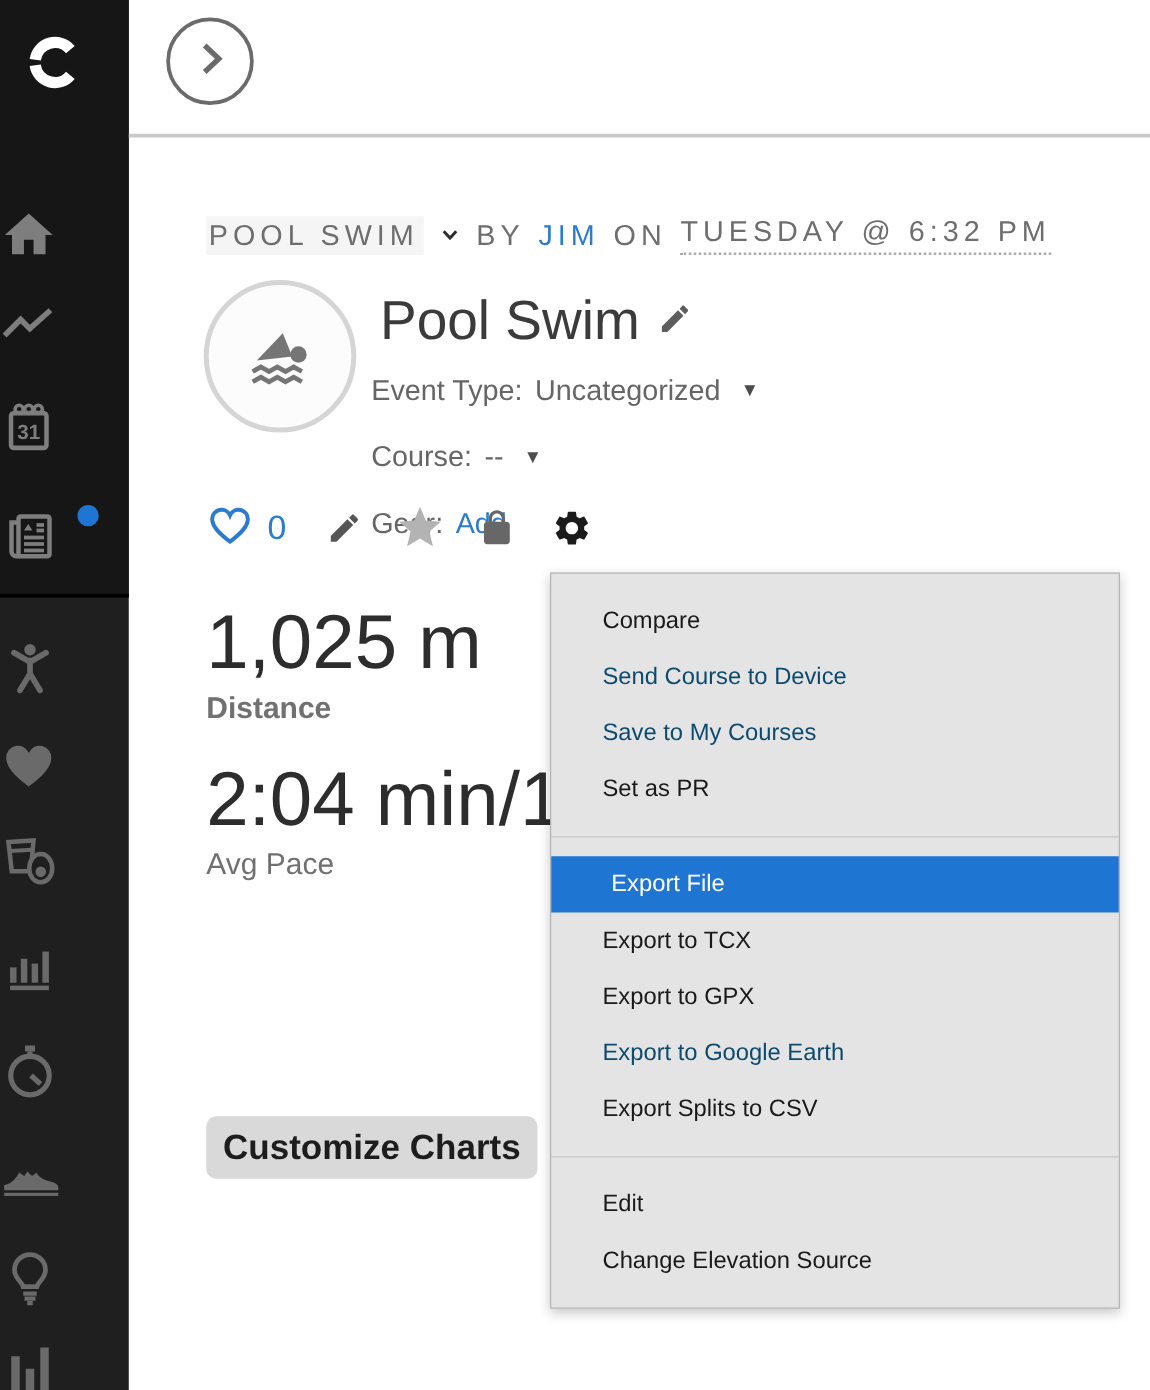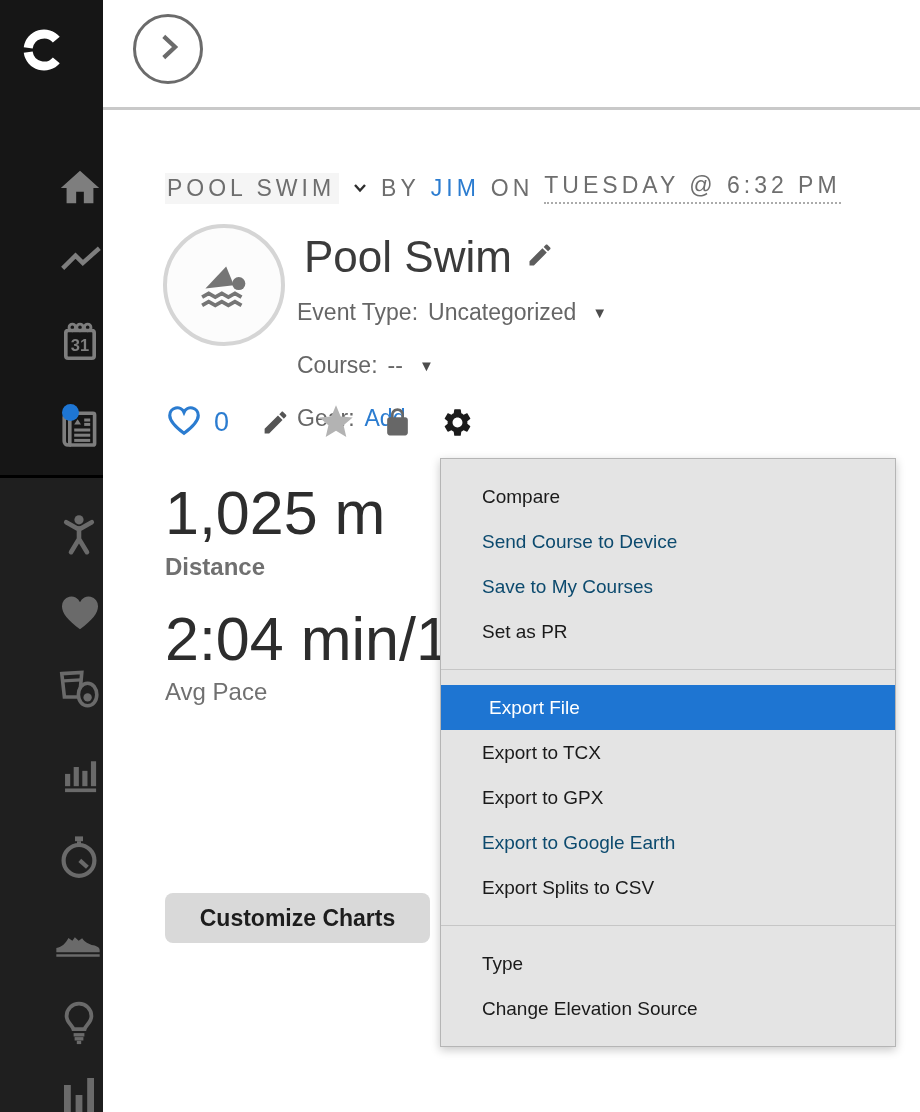--- a/index.html
+++ b/index.html
@@ -4,21 +4,21 @@
 <style>
   * { margin:0; padding:0; box-sizing:border-box; }
   html,body { background:#fff; }
   body { font-family:"Liberation Sans", sans-serif; }
   .page { position:relative; width:920px; height:1112px; background:#fff; overflow:hidden; }
 
   
   .sidebar { position:absolute; left:0; top:0; width:103px; height:1112px; background:#1f1f1f; }
   .sidebar-top-section { position:absolute; left:0; top:0; width:103px; height:478px; background:#161616; border-bottom:3px solid #000; }
   .logo { position:absolute; left:20px; top:26px; width:48px; height:48px; }
-  .nav-item { position:absolute; left:0; width:103px; height:60px; display:flex; align-items:center; justify-content:flex-end; cursor:pointer; }
+  .nav-item { position:absolute; left:0; width:103px; height:60px; display:flex; align-items:center; justify-content:flex-start; cursor:pointer; }
   .nav-item svg { display:block; }
   .ic-top { color:#7e7e7e; }
   .ic-bottom { color:#6a6a6a; }
   .notif-dot { position:absolute; top:6px; right:24px; width:17px; height:17px; border-radius:50%; }
 
   
   .expand-btn { position:absolute; left:133px; top:14px; width:70px; height:70px; border:3px solid #6b6b6b; border-radius:50%; background:#fff; display:flex; align-items:center; justify-content:center; cursor:pointer; }
   .top-divider { position:absolute; left:103px; top:107px; width:817px; height:3px; background:#c9c9c9; }
 
   
@@ -44,21 +44,21 @@
   .like-count { color:#2b7cd0; font-size:27px; }
   .act-icon { cursor:pointer; display:flex; align-items:center; }
 
   
   .stat-value { position:absolute; left:165px; font-size:61px; color:#2d2d2d; white-space:nowrap; }
   .stat-label { position:absolute; left:165px; font-size:24px; color:#707070; }
   .sv-1 { top:478px; } .sl-1 { top:553px;font-weight:bold; }
   .sv-2 { top:604px; } .sl-2 { top:678px; }
 
   
-  .customize-btn { position:absolute; left:165px; top:893px; width:265px; height:50px; background:#d9d9d9; border:none; border-radius:8px; font-family:"Liberation Sans",sans-serif; font-size:23px; font-weight:bold; color:#1d1d1d; cursor:pointer; }
+  .customize-btn { position:absolute; left:165px; top:893px; width:265px; height:50px; background:#d9d9d9; border:none; border-radius:8px; font-family:"Liberation Sans",sans-serif; font-size:28px; font-weight:bold; color:#1d1d1d; cursor:pointer; }
 
   
   .context-menu { position:absolute; left:440px; top:458px; width:456px; background:#e4e4e4; border:1px solid #b5b5b5; box-shadow:0 3px 9px rgba(0,0,0,0.22); z-index:10; }
   .menu-section { padding:15px 0; }
   .menu-section + .menu-section { border-top:1px solid #c6c6c6; }
   .menu-item { height:45px; line-height:45px; padding-left:41px; font-size:19px; color:#1a1a1a; cursor:pointer; white-space:nowrap; }
   .menu-item.disabled { color:#0c4a6e; cursor:default; }
   .menu-item.highlighted { color:#fff; }
 </style>
 </head>
@@ -299,18 +299,18 @@
         <div class="menu-item enabled">Set as PR</div>
       </div>
       <div class="menu-section">
         <div class="menu-item highlighted" style="background: rgb(30, 117, 210); padding-left: 48px;">Export File</div>
         <div class="menu-item enabled">Export to TCX</div>
         <div class="menu-item enabled">Export to GPX</div>
         <div class="menu-item disabled">Export to Google Earth</div>
         <div class="menu-item enabled">Export Splits to CSV</div>
       </div>
       <div class="menu-section">
-        <div class="menu-item enabled">Type</div>
+        <div class="menu-item enabled">Edit</div>
         <div class="menu-item enabled">Change Elevation Source</div>
       </div>
     </div>
 
 </div>
 
 </body></html>

